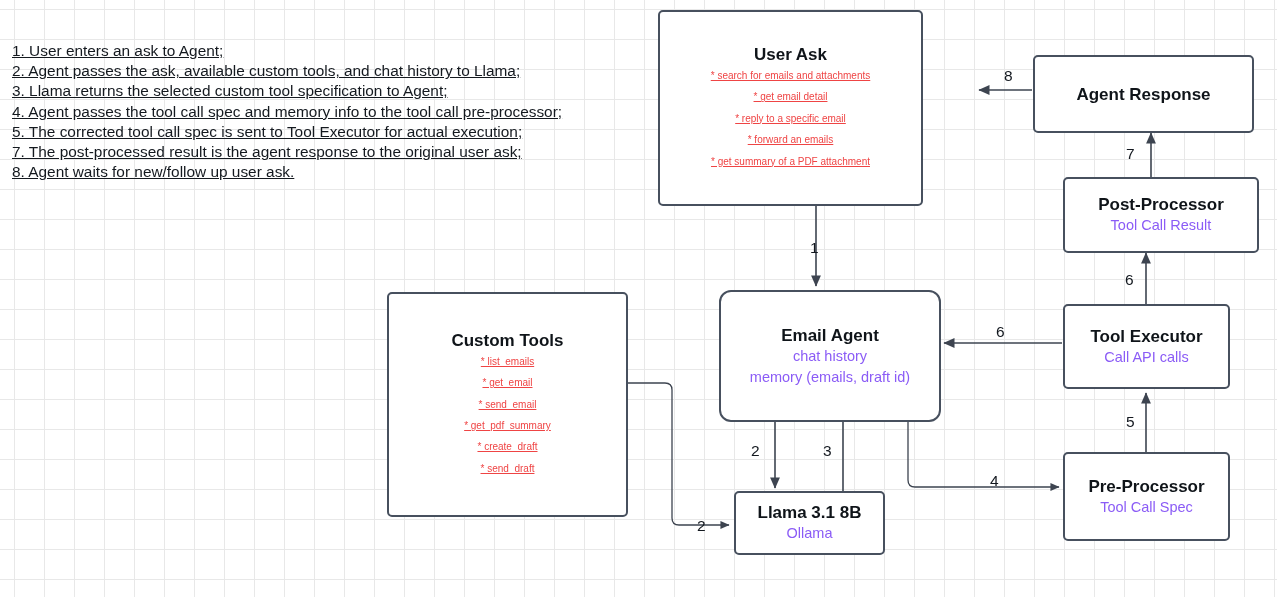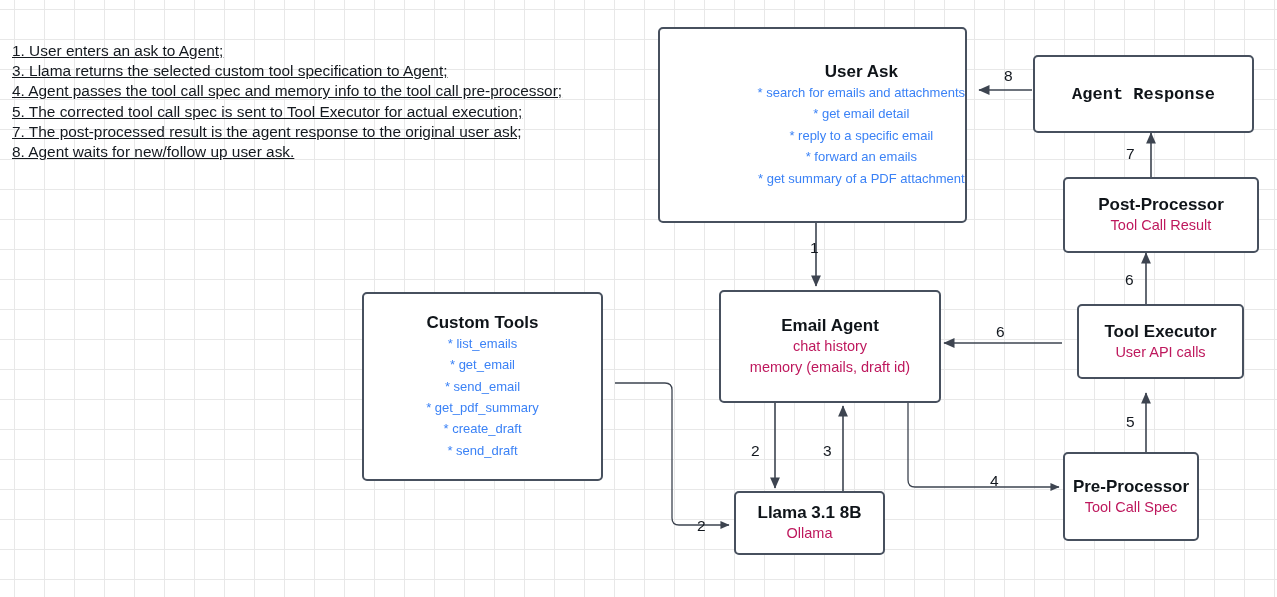--- a/index.html
+++ b/index.html
@@ -43,29 +43,30 @@
     color: #13181f;
     z-index: 2;
   }
   .node .title {
     font-weight: bold;
     font-size: 17px;
     line-height: 21px;
     color: #0f1419;
   }
   .node .line {
-    font-size: 13px;
+    font-size: 10px;
     line-height: 21.4px;
-    color: #3b82f6;
+    color: #ef4444;
     white-space: nowrap;
+    text-decoration: underline;
   }
   .node .sub {
     font-size: 14.5px;
     line-height: 21px;
-    color: #be185d;
+    color: #8b5cf6;
   }
   .node-body {
     display: flex;
     flex-direction: column;
     align-items: center;
   }
   .edge-label {
     position: absolute;
     font-size: 15.5px;
     color: #13181f;
@@ -127,74 +128,75 @@
   <div class="edge-label" style="left:823px; top:443px;">3</div>
   <div class="edge-label" style="left:990px; top:473px;">4</div>
   <div class="edge-label" style="left:1126px; top:414px;">5</div>
   <div class="edge-label" style="left:996px; top:324px;">6</div>
   <div class="edge-label" style="left:1125px; top:272px;">6</div>
   <div class="edge-label" style="left:1126px; top:146px;">7</div>
   <div class="edge-label" style="left:1004px; top:68px;">8</div>
 
   <div id="legend">
     <div class="legend-item">1. User enters an ask to Agent;</div>
+    <div class="legend-item">2. Agent passes the ask, available custom tools, and chat history to Llama;</div>
     <div class="legend-item">3. Llama returns the selected custom tool specification to Agent;</div>
     <div class="legend-item">4. Agent passes the tool call spec and memory info to the tool call pre-processor;</div>
     <div class="legend-item">5. The corrected tool call spec is sent to Tool Executor for actual execution;</div>
     <div class="legend-item">7. The post-processed result is the agent response to the original user ask;</div>
     <div class="legend-item">8. Agent waits for new/follow up user ask.</div>
   </div>
 
-  <div class="node" style="left:658px; top:27px; width:309px; height:196px;align-items:flex-end;">
+  <div class="node" style="left:658px; top:10px; width:265px; height:196px;">
     <div class="node-body">
       <div class="title">User Ask</div>
       <div class="line">* search for emails and attachments</div>
       <div class="line">* get email detail</div>
       <div class="line">* reply to a specific email</div>
       <div class="line">* forward an emails</div>
       <div class="line">* get summary of a PDF attachment</div>
     </div>
   </div>
 
-  <div class="node" style="left:1033px; top:55px; width:221px; height:78px;font-family:Liberation Mono, monospace;">
+  <div class="node" style="left:1033px; top:55px; width:221px; height:78px;">
     <div class="node-body">
       <div class="title">Agent Response</div>
     </div>
   </div>
 
   <div class="node" style="left:1063px; top:177px; width:196px; height:76px;">
     <div class="node-body">
       <div class="title">Post-Processor</div>
       <div class="sub">Tool Call Result</div>
     </div>
   </div>
 
-  <div class="node" style="left:1063px; top:304px; width:167px; height:75px;margin-left:14px;">
+  <div class="node" style="left:1063px; top:304px; width:167px; height:85px;">
     <div class="node-body">
       <div class="title">Tool Executor</div>
-      <div class="sub">User API calls</div>
-    </div>
-  </div>
-
-  <div class="node" style="left:1063px; top:452px; width:136px; height:89px;">
+      <div class="sub">Call API calls</div>
+    </div>
+  </div>
+
+  <div class="node" style="left:1063px; top:452px; width:167px; height:89px;">
     <div class="node-body">
       <div class="title">Pre-Processor</div>
       <div class="sub">Tool Call Spec</div>
     </div>
   </div>
 
-  <div class="node" style="left:719px; top:290px; width:222px; height:113px;">
+  <div class="node" style="left:719px; top:290px; width:222px; height:132px;border-radius:12px;">
     <div class="node-body">
       <div class="title">Email Agent</div>
       <div class="sub">chat history</div>
       <div class="sub">memory (emails, draft id)</div>
     </div>
   </div>
 
-  <div class="node" style="left:362px; top:292px; width:241px; height:189px;">
+  <div class="node" style="left:387px; top:292px; width:241px; height:225px;">
     <div class="node-body">
       <div class="title">Custom Tools</div>
       <div class="line">* list_emails</div>
       <div class="line">* get_email</div>
       <div class="line">* send_email</div>
       <div class="line">* get_pdf_summary</div>
       <div class="line">* create_draft</div>
       <div class="line">* send_draft</div>
     </div>
   </div>

